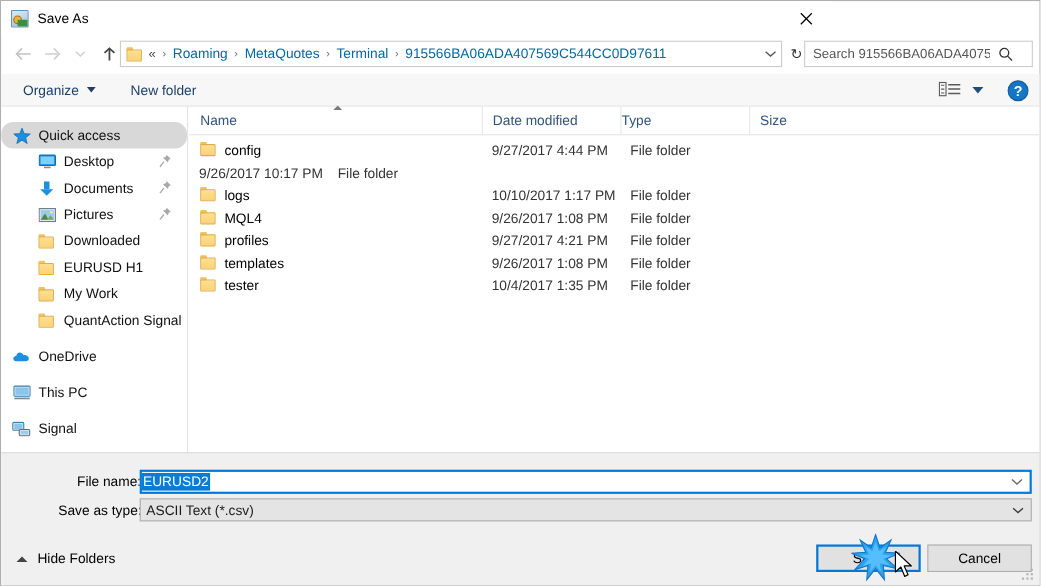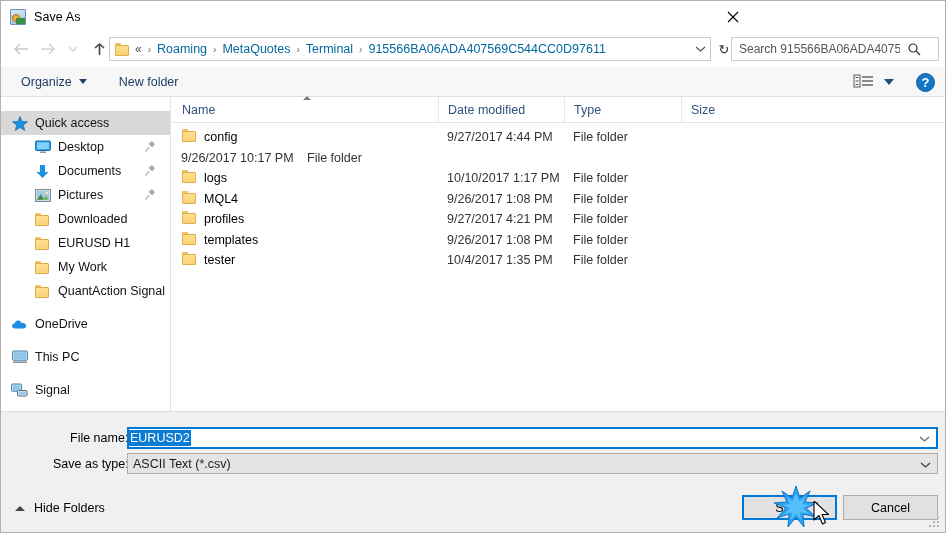--- a/index.html
+++ b/index.html
@@ -133,21 +133,21 @@
   
   #sidebar {
     position: absolute; left: 0; top: 96px; width: 170px; height: 314px;
     background: #ffffff; border-right: 1px solid #e4e4e4;
     padding-top: 14px; overflow: hidden;
   }
   .nav-item {
     height: 24px; display: flex; align-items: center;
     font-size: 12.5px; color: #111111; position: relative;
   }
-  .nav-item.selected { background: #d8d8d8; }
+  .nav-item.selected { background: #d8d8d8; border-radius: 11px; }
   .nav-icon {
     width: 17px; height: 17px; margin-right: 7px; flex: none;
     position: relative; display: flex; align-items: center; justify-content: center;
   }
   .indent1 { padding-left: 33px; }
   .indent-root { padding-left: 10px; }
   .pin {
     position: absolute; right: 14px; top: 5px; width: 12px; height: 13px;
     opacity: .85;
   }
@@ -173,21 +173,21 @@
     position: relative; height: 26px; border-bottom: 1px solid #e4e4e4;
     display: flex; align-items: center;
   }
   .col {
     font-size: 12.5px; color: #31537e; height: 26px;
     display: flex; align-items: center; position: relative;
   }
   .col + .col { border-left: 1px solid #e7e7e7; }
   .col-name { width: 266px; padding-left: 10px; }
   .col-date { width: 126px; padding-left: 9px; }
-  .col-type { width: 117px; padding-left: 9px; }
+  .col-type { width: 117px; }
   .col-size { width: 80px; padding-left: 9px; }
   #sort-caret {
     position: absolute; left: 131px; top: -1px;
     border-left: 4px solid transparent; border-right: 4px solid transparent;
     border-bottom: 4px solid #7a7a7a;
   }
   .file-row {
     height: 20.5px; display: flex; align-items: center; font-size: 12.5px; color: #000000;
   }
   .file-row .fr-name { width: 266px; display: flex; align-items: center; padding-left: 10px; }

